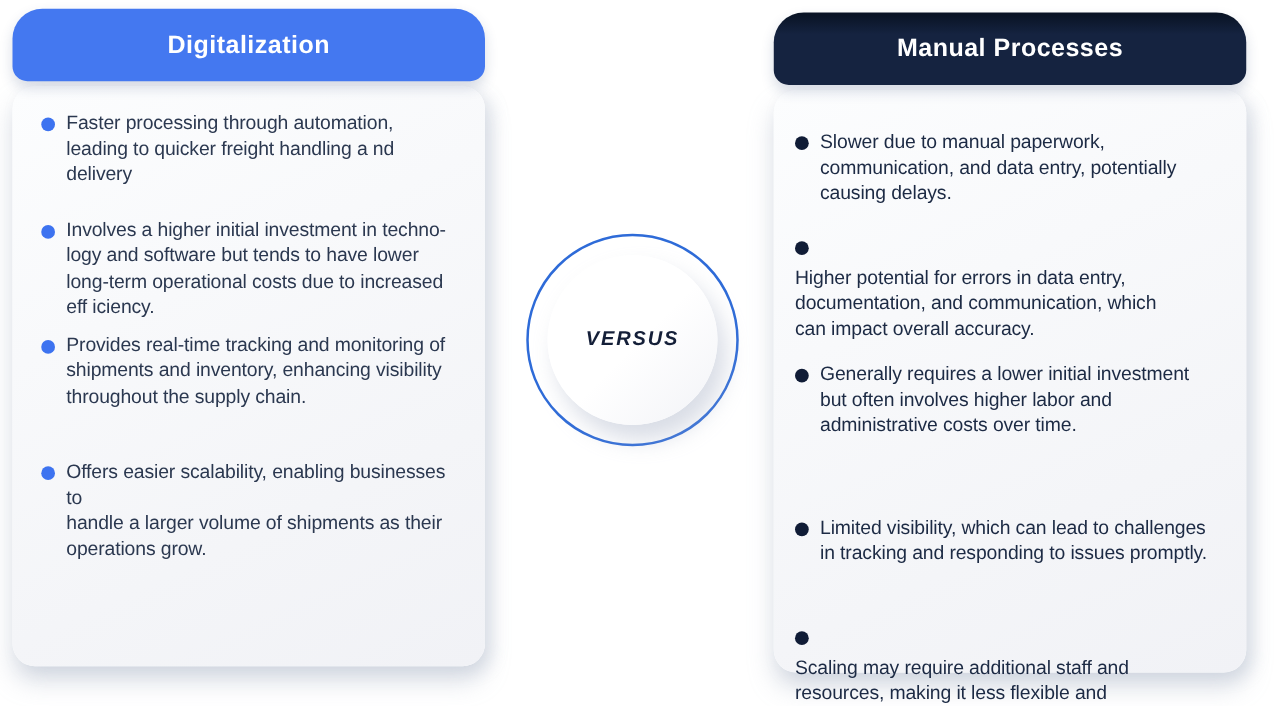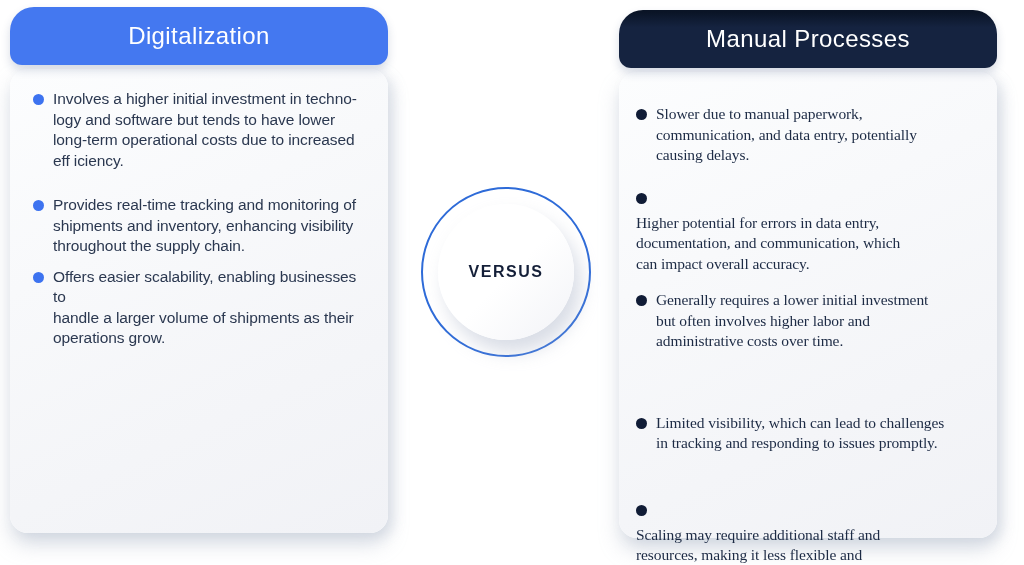--- a/index.html
+++ b/index.html
@@ -14,22 +14,22 @@
   .panel-header {
     position:absolute;
     width:378px; height:58px;
     border-radius:24px 24px 12px 12px;
     display:flex; align-items:center; justify-content:center;
     box-shadow:0 5px 10px rgba(40,60,110,0.18);
     z-index:2;
   }
   .panel-header .panel-title {
     color:#ffffff;
-    font-size:24px;
-    font-weight:normal;
+    font-size:20px;
+    font-weight:bold;
     letter-spacing:0.4px;
   }
   #left-header  { left:10px;  top:7px;  }
   #right-header { left:619px; top:10px; background:linear-gradient(#0a1426 4%, #152340 30%); }
 
   .panel-body {
     position:absolute;
     width:378px;
     border-radius:18px;
     background:linear-gradient(155deg,#fcfdfe 0%,#f4f5f8 70%,#f1f2f6 100%);
@@ -44,21 +44,21 @@
   .panel-left  .bullet-dot { background:#3d73f0; }
   .panel-right .bullet-dot { background:#101c36; }
   .bullet-text {
     white-space:pre-line;
     font-size:15.5px;
     line-height:20.5px;
     letter-spacing:-0.1px;
     width:334px;
   }
   .panel-left  .bullet-text { color:#2b3850; }
-  .panel-right .bullet-text { color:#1c2a44;font-family:Liberation Serif, serif; }
+  .panel-right .bullet-text { color:#1c2a44; }
 
   
   #left-body  .bullet-item:nth-of-type(1){ margin-top:20px; }
   #left-body  .bullet-item:nth-of-type(2){ margin-top:24px; }
   #left-body  .bullet-item:nth-of-type(3){ margin-top:10px; }
   #left-body  .bullet-item:nth-of-type(4){ margin-top:40px; }
   #left-body  .bullet-item:nth-of-type(5){ margin-top:28px; }
   #right-body .bullet-item:nth-of-type(1){ margin-top:32px; }
   #right-body .bullet-item:nth-of-type(2){ margin-top:22px;flex-direction:column; }
   #right-body .bullet-item:nth-of-type(3){ margin-top:16px; }
@@ -73,38 +73,44 @@
     border:2px solid #2e6bd8;
     background:#ffffff;
     display:flex; align-items:center; justify-content:center;
     z-index:3;
   }
   .versus-disc {
     width:136px; height:136px;
     border-radius:50%;
     background:linear-gradient(135deg,#ffffff 52%,#f2f3f7 100%);
     box-shadow:7px 12px 18px rgba(170,180,200,0.45);
-    display:flex; align-items:center; justify-content:center;
+    display:flex; align-items:center; justify-content:center;font-style:italic;
   }
   .versus-label {
     font-size:16px;
     font-weight:bold;
     letter-spacing:1.5px;
     color:#141f38;
   }
 </style>
 </head>
 <body>
 
 <div class="panel-left">
   <div class="panel-header" id="left-header" style="background: rgb(68, 120, 240);">
     <span class="panel-title">Digitalization</span>
   </div>
   <div class="panel-body" id="left-body">
 
+      <div class="bullet-item">
+        <span class="bullet-dot"></span>
+        <span class="bullet-text">Faster processing through automation,
+leading to quicker freight handling a nd
+delivery</span>
+      </div>
 
 
       <div class="bullet-item">
         <span class="bullet-dot"></span>
         <span class="bullet-text">Involves a higher initial investment in techno-
 logy and software but tends to have lower
 long-term operational costs due to increased
 eff iciency.</span>
       </div>
 

